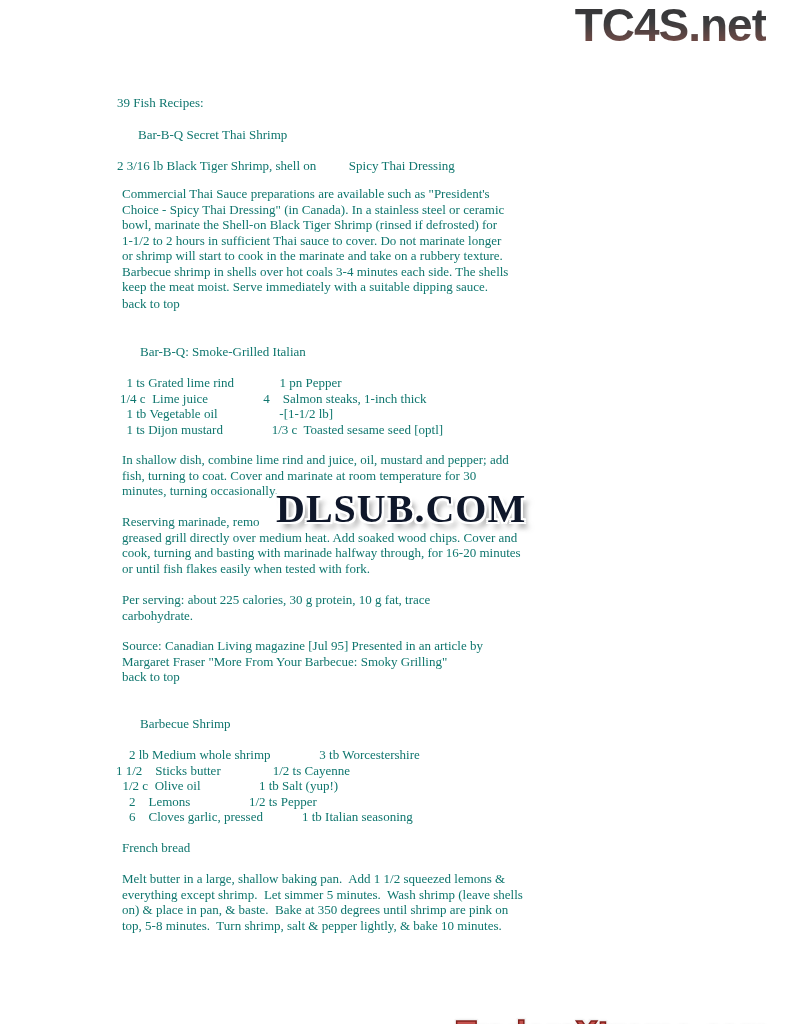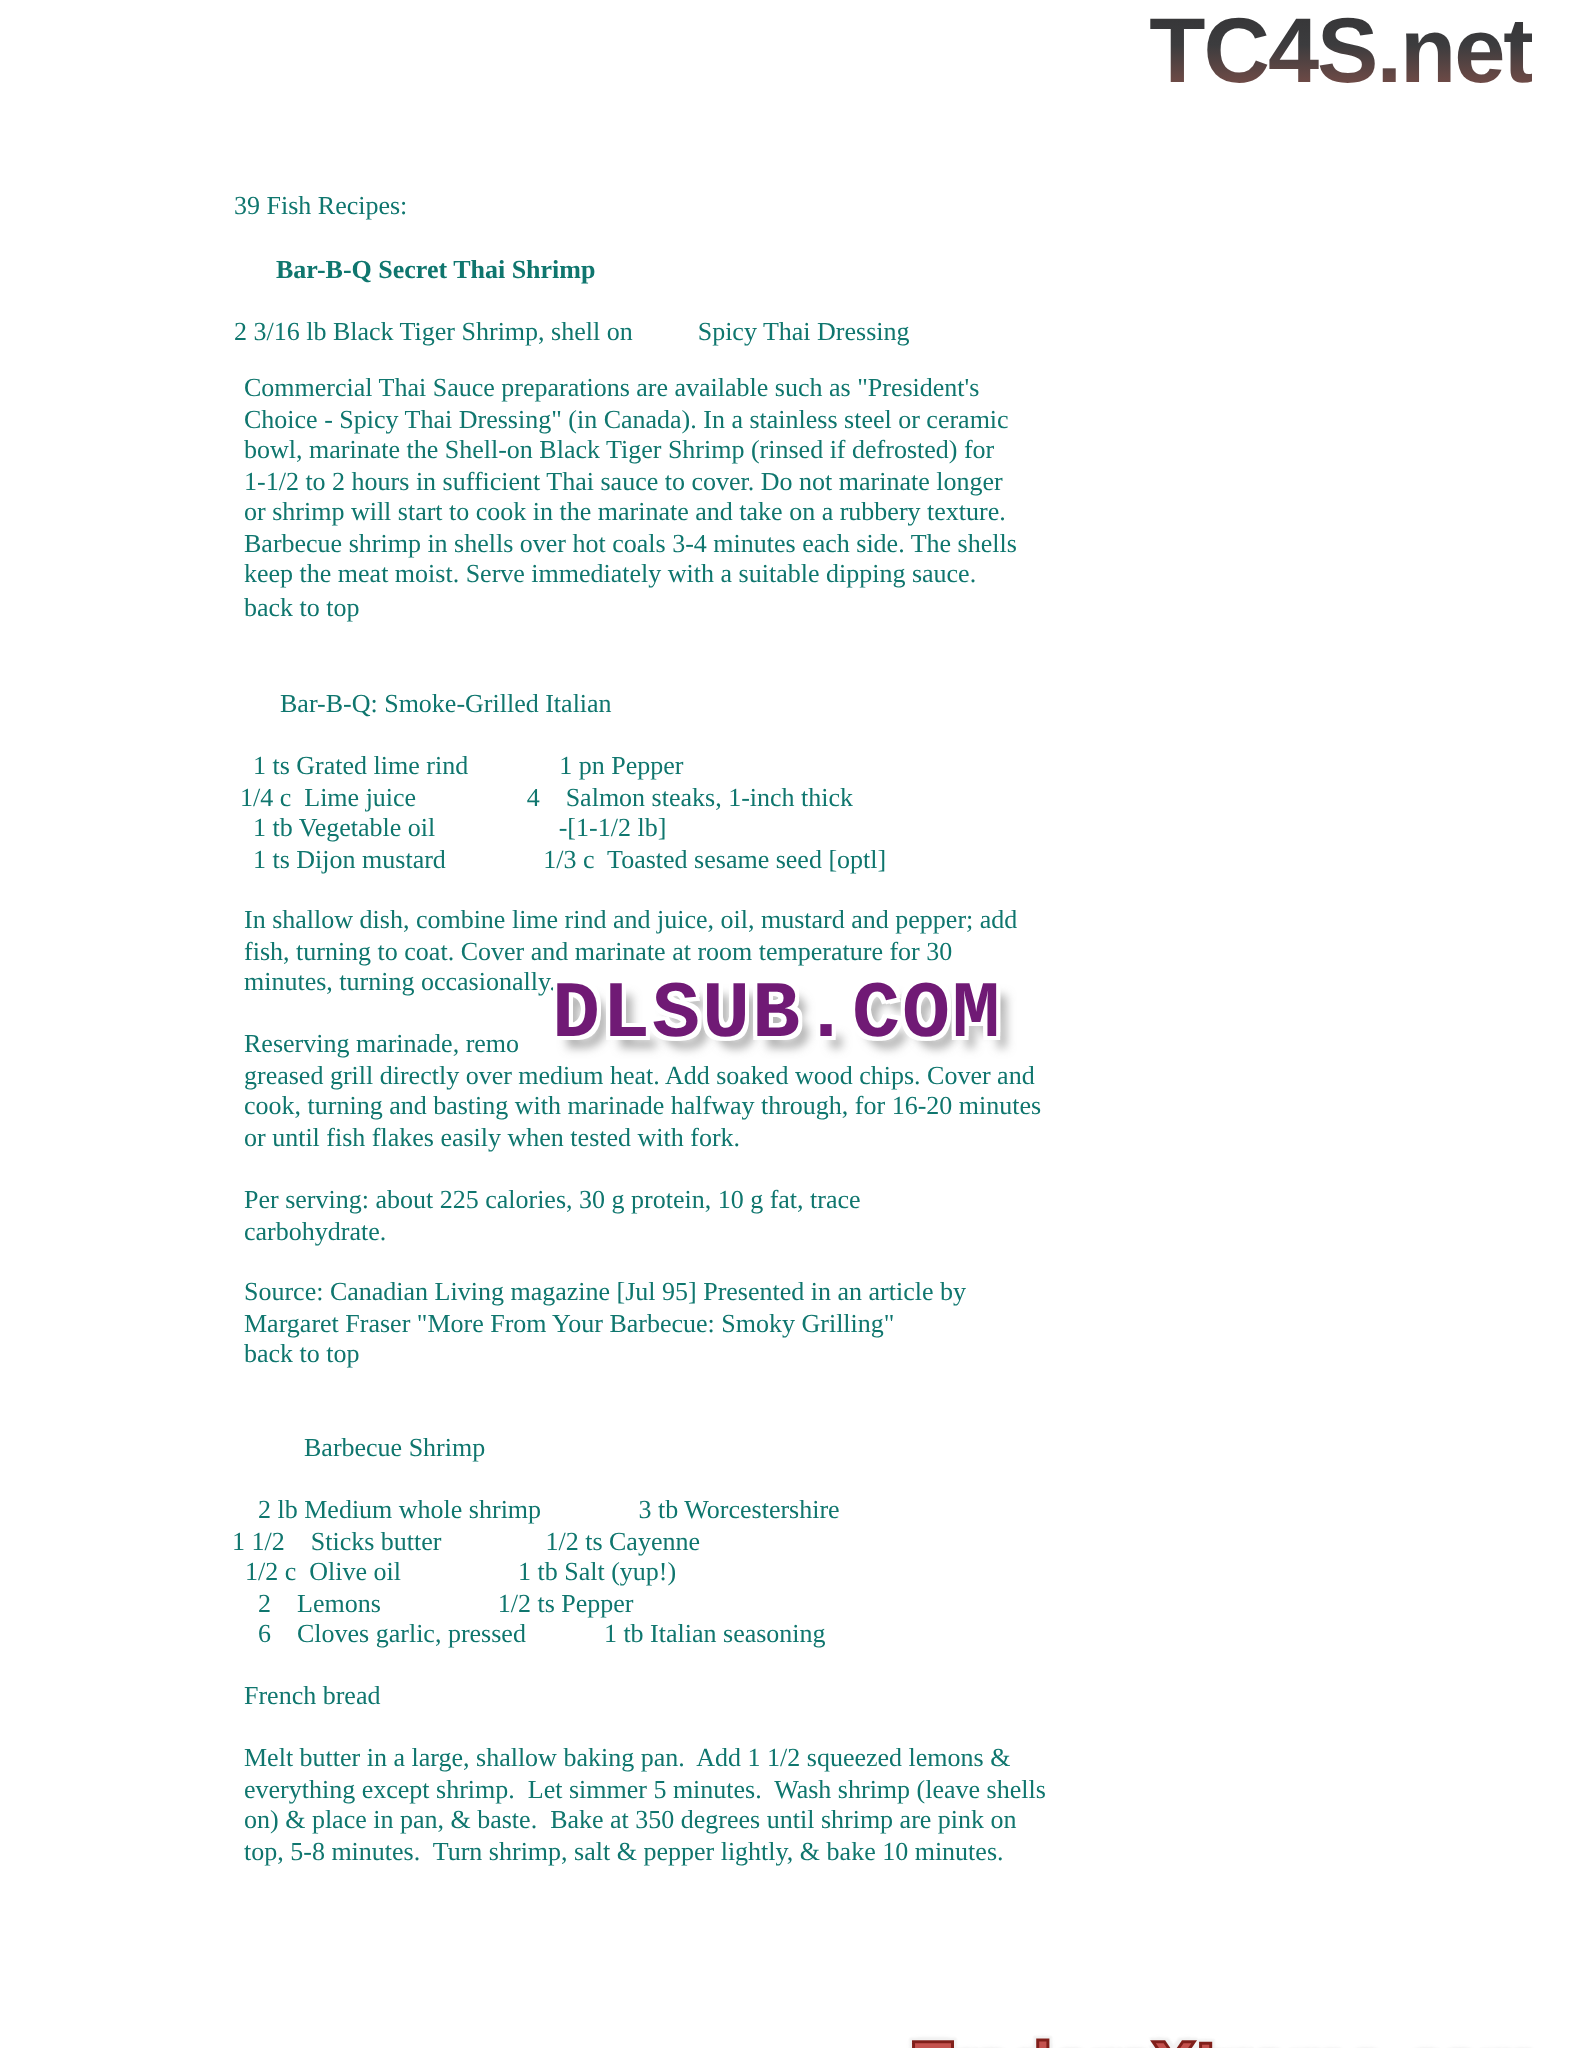--- a/index.html
+++ b/index.html
@@ -32,26 +32,26 @@
     background: linear-gradient(180deg, #353537 10%, #3c3c3e 45%, #7e4f49 95%);
     -webkit-background-clip: text;
     background-clip: text;
     color: transparent;
     z-index: 3;
   }
   .wm-dlsub {
     position: absolute;
     left: 276px;
     top: 486px;
-    font-family: Liberation Mono, monospace;
+    font-family: Liberation Serif, serif;
     font-weight: 700;
     font-size: 40px;
     line-height: 46px;
     letter-spacing: 1px;
-    color: #701a75;
+    color: #0f172a;
     z-index: 5;
     text-shadow:
       -2px -2px 0 #ffffff, 2px -2px 0 #ffffff,
       -2px  2px 0 #ffffff, 2px  2px 0 #ffffff,
       -2px  0   0 #ffffff, 2px  0   0 #ffffff,
        0   -2px 0 #ffffff, 0    2px 0 #ffffff,
        5px  6px 5px rgba(110,110,110,0.55);
   }
   .wm-traders {
     position: absolute;
@@ -73,21 +73,21 @@
 </style>
 </head>
 <body>
 
 <div class="page">
 
   <div class="wm-tc4s">TC4S.net</div>
 
   <div class="txt" style="left:117px; top:95px;">39 Fish Recipes:</div>
 
-  <div class="txt" style="left:138px; top:127px;font-weight:bold;">Bar-B-Q Secret Thai Shrimp</div>
+  <div class="txt" style="left:138px; top:127px;">Bar-B-Q Secret Thai Shrimp</div>
 
   <div class="txt pre" style="left:117px; top:158px;">2 3/16 lb Black Tiger Shrimp, shell on          Spicy Thai Dressing</div>
 
   <div class="txt" style="left:122px; top:186px;">Commercial Thai Sauce preparations are available such as "President's
 Choice - Spicy Thai Dressing" (in Canada). In a stainless steel or ceramic
 bowl, marinate the Shell-on Black Tiger Shrimp (rinsed if defrosted) for
 1-1/2 to 2 hours in sufficient Thai sauce to cover. Do not marinate longer
 or shrimp will start to cook in the marinate and take on a rubbery texture.
 Barbecue shrimp in shells over hot coals 3-4 minutes each side. The shells
 keep the meat moist. Serve immediately with a suitable dipping sauce.</div>
@@ -111,21 +111,21 @@
 or until fish flakes easily when tested with fork.</div>
 
   <div class="txt" style="left:122px; top:592px;">Per serving: about 225 calories, 30 g protein, 10 g fat, trace
 carbohydrate.</div>
 
   <div class="txt" style="left:122px; top:638px;">Source: Canadian Living magazine [Jul 95] Presented in an article by
 Margaret Fraser "More From Your Barbecue: Smoky Grilling"</div>
 
   <div class="txt" style="left:122px; top:669px;">back to top</div>
 
-  <div class="txt" style="left:152px; top:716px;">Barbecue Shrimp</div>
+  <div class="txt" style="left:140px; top:716px;">Barbecue Shrimp</div>
 
   <div class="txt pre" style="left:116px; top:747px;">    2 lb Medium whole shrimp               3 tb Worcestershire
 1 1/2    Sticks butter                1/2 ts Cayenne
   1/2 c  Olive oil                  1 tb Salt (yup!)
     2    Lemons                  1/2 ts Pepper
     6    Cloves garlic, pressed            1 tb Italian seasoning</div>
 
   <div class="txt" style="left:122px; top:840px;text-align:right;">French bread</div>
 
   <div class="txt" style="left:122px; top:871px;">Melt butter in a large, shallow baking pan.  Add 1 1/2 squeezed lemons &amp;

